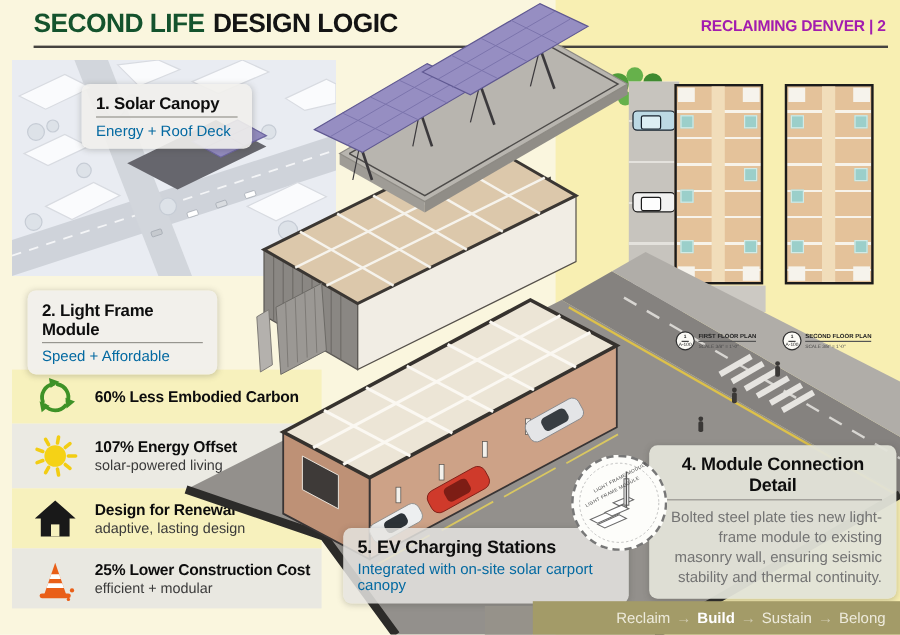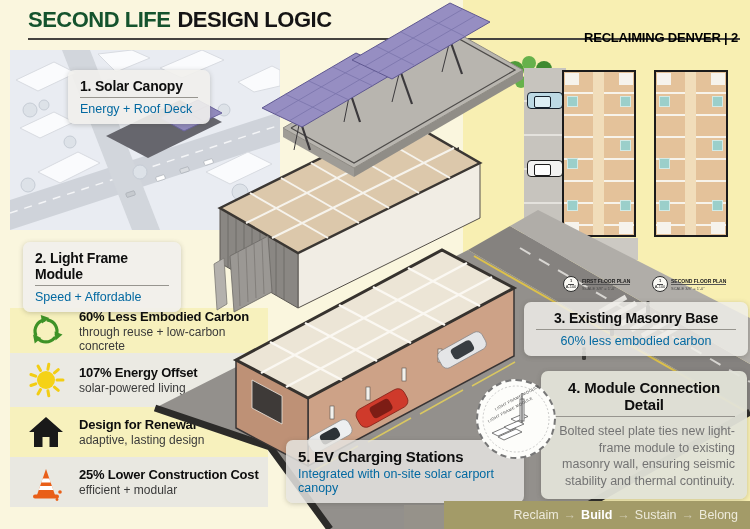--- a/index.html
+++ b/index.html
@@ -4,21 +4,21 @@
 <style>
   html,body{margin:0;padding:0;}
   body{width:750px;height:529px;font-family:"Liberation Sans",sans-serif;}
   .page{position:relative;width:750px;height:529px;background:#FAF6DE;overflow:hidden;}
   .yellow-panel{position:absolute;left:463px;top:0;width:287px;height:529px;background:#F8EFB2;z-index:0;}
 
   
   .header{position:absolute;left:0;top:0;width:750px;height:44px;z-index:8;}
   .title{position:absolute;left:28px;top:7px;font-size:22px;font-weight:bold;letter-spacing:-0.5px;color:#141414;white-space:nowrap;}
   .title .accent{color:#14532d;margin-right:7px;}
-  .page-label{position:absolute;right:12px;top:30px;font-size:13px;font-weight:bold;color:#000000;letter-spacing:-0.2px;}
+  .page-label{position:absolute;right:12px;top:14px;font-size:13px;font-weight:bold;color:#a21caf;letter-spacing:-0.2px;}
   .rule{position:absolute;left:28px;right:10px;top:38px;height:2px;background:#45433f;z-index:2;}
 
   
   .aerial{position:absolute;left:10px;top:50px;z-index:1;}
   .scene{position:absolute;left:0;top:0;z-index:3;pointer-events:none;}
 
   
   .stat{position:absolute;left:10px;width:258px;display:flex;align-items:center;gap:12px;padding-left:15px;box-sizing:border-box;z-index:2;}
   .stat .ic{width:42px;flex:0 0 42px;display:flex;align-items:center;justify-content:center;}
   .stat b{display:block;font-size:13px;color:#0d0d0d;letter-spacing:-0.2px;}
@@ -307,21 +307,20 @@
         </g>
         <g fill="#3e9227">
           <polygon points="28.5,20.5 36.5,23.5 29.5,29.5"></polygon>
           <polygon points="28.5,20.5 36.5,23.5 29.5,29.5" transform="rotate(120 20 20)"></polygon>
           <polygon points="28.5,20.5 36.5,23.5 29.5,29.5" transform="rotate(240 20 20)"></polygon>
         </g>
       </svg>
     </span>
     <span>
         <b>60% Less Embodied Carbon</b>
-        <small>through reuse + low-carbon concrete</small>
       </span>
   </div>
 
   <div class="stat" id="stat2">
     <span class="ic">
       <svg width="40" height="40" viewBox="0 0 40 40">
         <circle cx="20" cy="20" r="9" fill="#f5d216"></circle>
         <g stroke="#f2cd13" stroke-width="3" stroke-linecap="round">
           <line x1="31" y1="20" x2="37" y2="20"></line>
             <line x1="28.4" y1="27.1" x2="32.3" y2="30.3"></line>
@@ -431,24 +430,20 @@
   </div>
 
   <div class="co" id="co1">
     <h3>1. Solar Canopy</h3>
     <div class="sub">Energy + Roof Deck</div>
   </div>
   <div class="co" id="co2">
     <h3>2. Light Frame Module</h3>
     <div class="sub">Speed + Affordable</div>
   </div>
-  <div class="co" id="co3">
-    <h3>3. Existing Masonry Base</h3>
-    <div class="sub">60% less embodied carbon</div>
-  </div>
   <div class="co" id="co4">
     <h3>4. Module Connection Detail</h3>
     <div class="body">Bolted steel plate ties new light-frame module to existing masonry wall, ensuring seismic stability and thermal continuity.</div>
   </div>
   <div class="co" id="co5">
     <h3>5. EV Charging Stations</h3>
     <div class="sub">Integrated with on-site solar carport canopy</div>
   </div>
 
   <div class="detail-circle">

